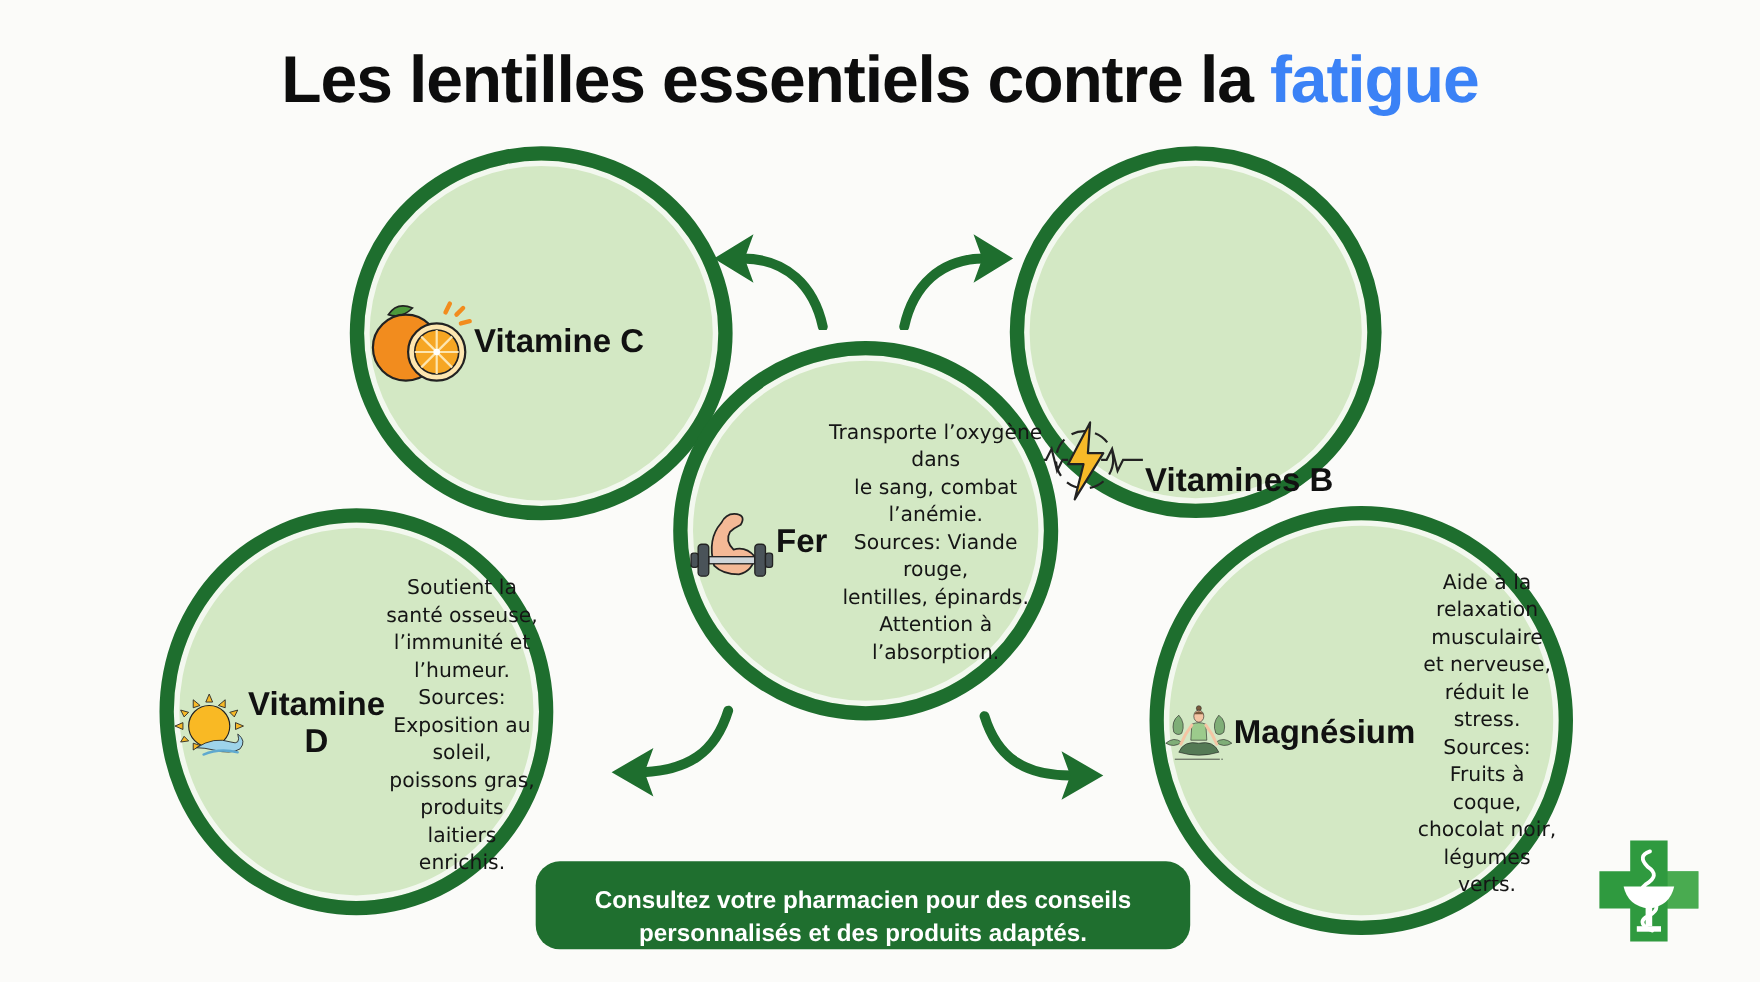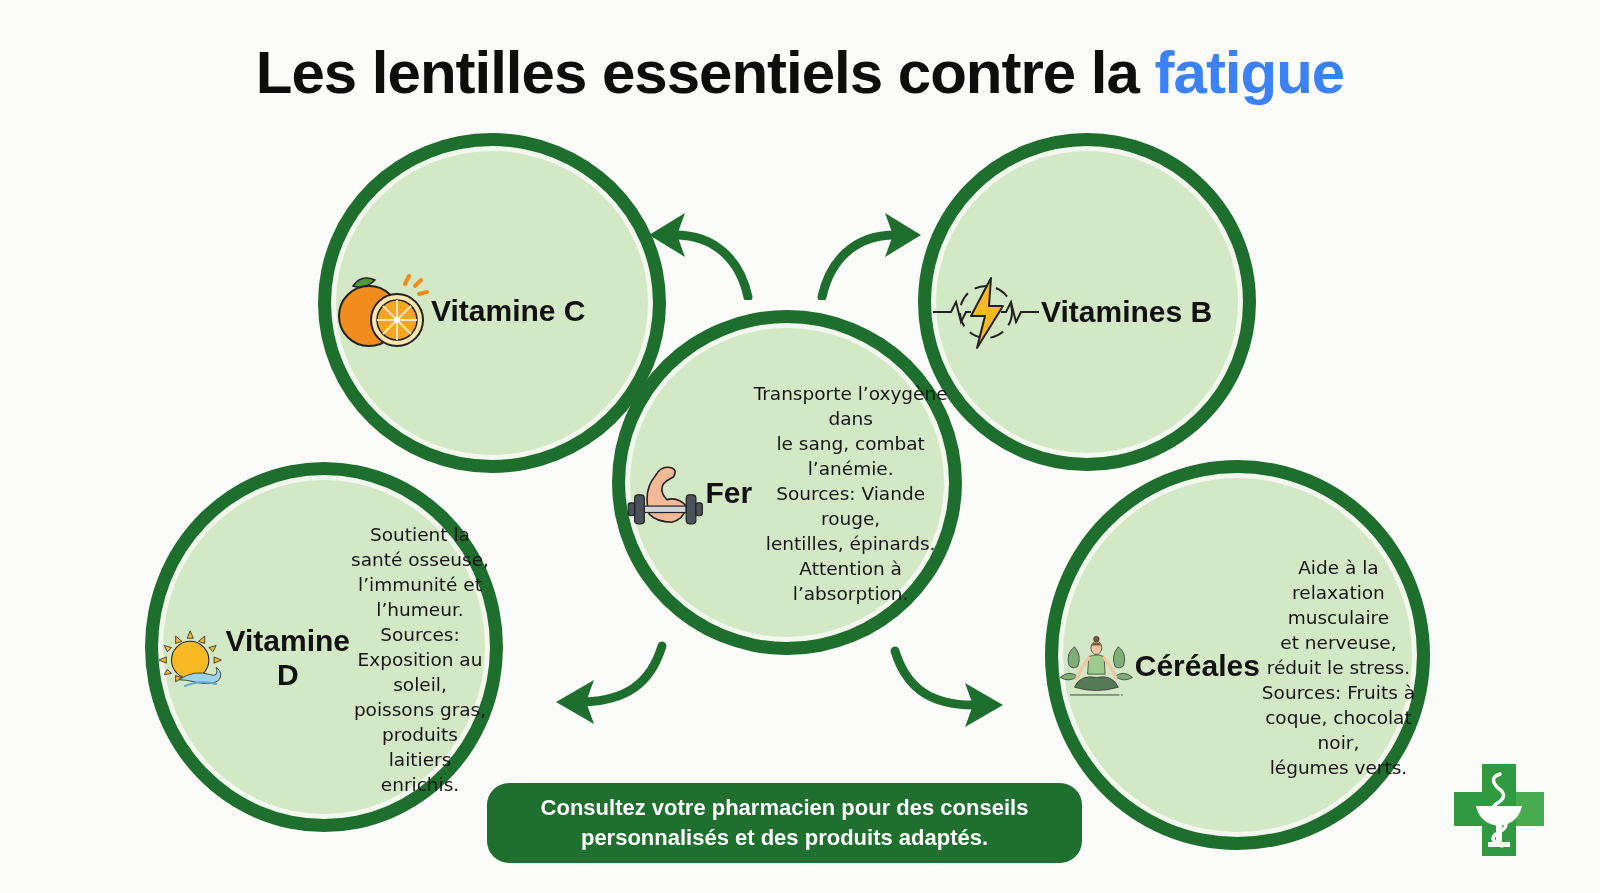--- a/index.html
+++ b/index.html
@@ -27,29 +27,29 @@
   .node .icon { display:block; }
   .node h2 {
     margin:2px 0 4px 0; font-family:"Liberation Sans", sans-serif;
     font-weight:700; font-size:30px; color:#111;
   }
   .node p {
     margin:0; font-size:18.5px; line-height:25px; color:#151515;
     white-space:pre-line;
   }
   #vitc { left:318px; top:133px; width:348px; height:340px; padding-top:18px; }
-  #vitb { left:918px; top:133px; width:338px; height:338px; padding-top:22px; }
+  #vitb { left:918px; top:133px; width:338px; height:338px; padding-top:22px;align-items:flex-end; }
   #fer  { left:612px; top:310px; width:350px; height:345px; padding-top:22px; }
   #vitd { left:145px; top:462px; width:358px; height:370px; padding-top:24px; }
   #mag  { left:1045px; top:460px; width:385px; height:390px; padding-top:24px; }
   .arrow { position:absolute; }
   .cta {
     position:absolute; left:487px; top:783px; width:595px; height:80px;
     background:#1f6f2f; border-radius:22px; color:#fff;
-    display:flex; flex-direction:column; justify-content:center; align-items:center;
+    display:flex; flex-direction:column; justify-content:flex-end; align-items:center;
     font-family:"Liberation Sans", sans-serif; font-weight:700; font-size:22px; line-height:30px;
     text-align:center;
   }
   .logo { position:absolute; left:1452px; top:762px; }
 </style>
 </head>
 <body>
 
 <h1 class="title"><span>Les lentilles essentiels contre la </span><span class="accent">fatigue</span></h1>
 
@@ -146,21 +146,21 @@
     <path d="M4 78 Q20 64 36 76 Q20 88 4 78Z" fill="#7fae77" stroke="#222" stroke-width="1.2"></path>
     <path d="M136 78 Q120 64 104 76 Q120 88 136 78Z" fill="#7fae77" stroke="#222" stroke-width="1.2"></path>
     <circle cx="70" cy="8" r="5" fill="#7a5a3c" stroke="#222" stroke-width="1"></circle>
     <ellipse cx="70" cy="24" rx="10" ry="12" fill="#f4c5a4" stroke="#222" stroke-width="1.2"></ellipse>
     <path d="M60 20 Q70 8 80 20" fill="#7a5a3c"></path>
     <path d="M56 40 Q70 34 84 40 L86 72 H54 Z" fill="#9ccb8c" stroke="#222" stroke-width="1.2"></path>
     <path d="M56 42 Q42 60 34 80 M84 42 Q98 60 106 80" fill="none" stroke="#f4c5a4" stroke-width="6" stroke-linecap="round"></path>
     <path d="M30 96 Q40 72 70 78 Q100 72 110 96 Q70 108 30 96Z" fill="#557a55" stroke="#222" stroke-width="1.2"></path>
     <line x1="22" y1="110" x2="118" y2="110" stroke="#222" stroke-width="1.5" stroke-dasharray="90 3"></line>
   </svg>
-  <h2>Céréales</h2>
+  <h2>Magnésium</h2>
   <p>Aide à la relaxation musculaire
 et nerveuse, réduit le stress.
 Sources: Fruits à
 coque, chocolat noir,
 légumes verts.</p>
 </div>
 
 <div class="cta">
   <span>Consultez votre pharmacien pour des conseils</span>
   <span>personnalisés et des produits adaptés.</span>

